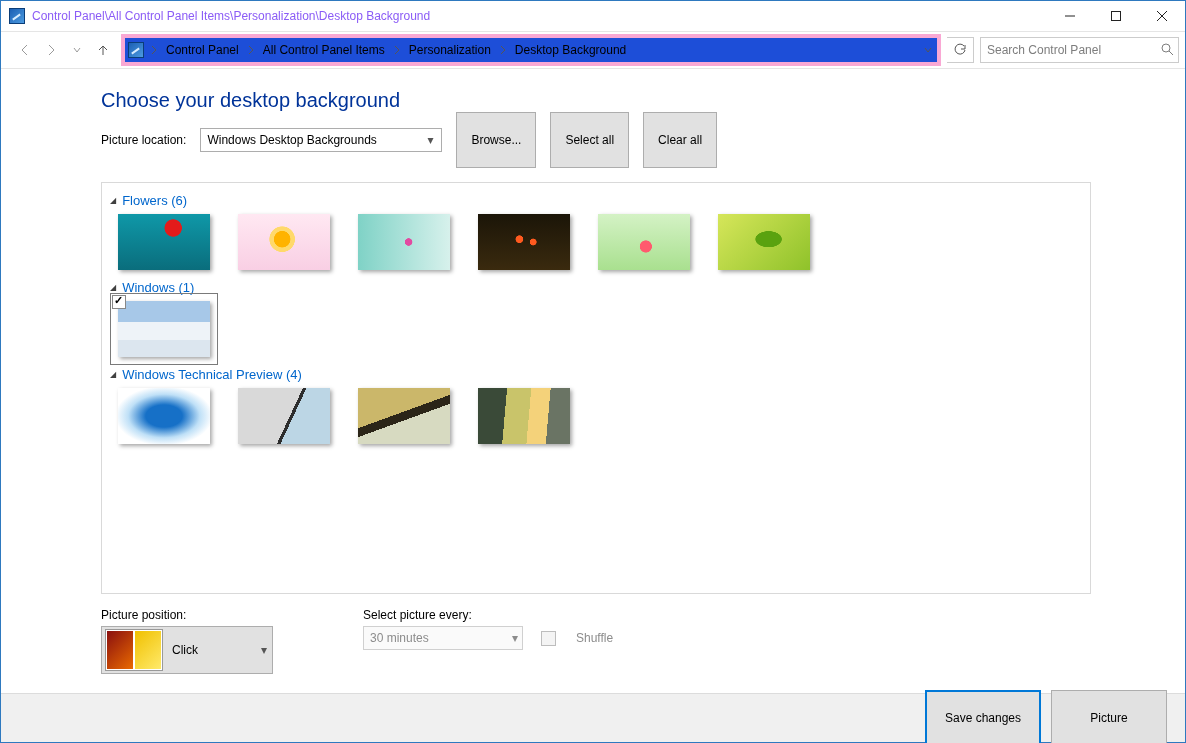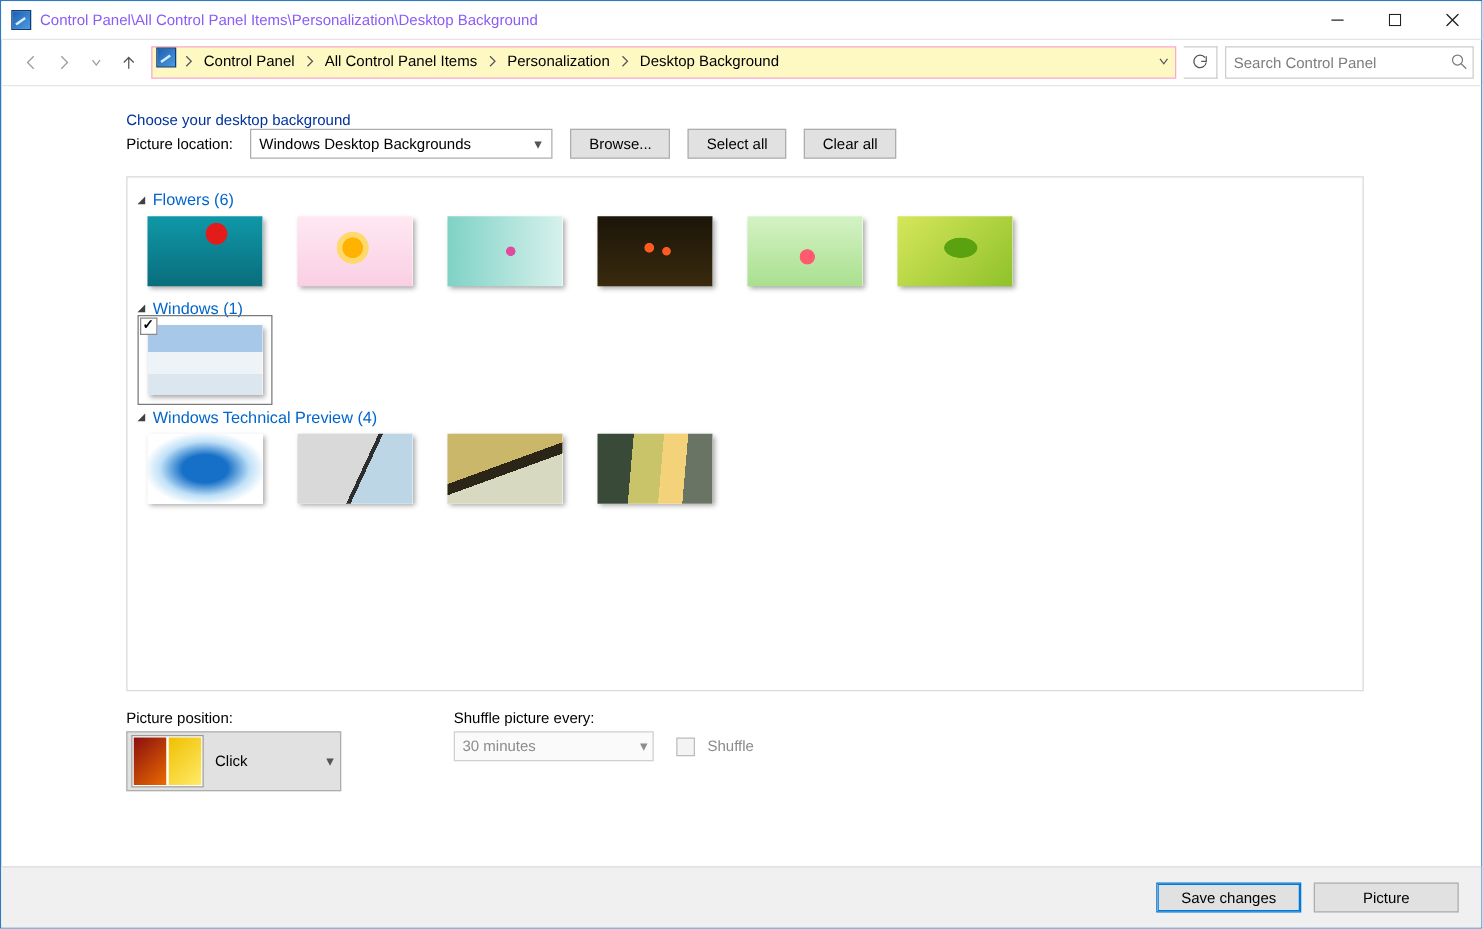--- a/index.html
+++ b/index.html
@@ -7,62 +7,62 @@
 .titlebar{height:30px;background:#fff;display:flex;align-items:center;border-bottom:1px solid #e5e5e5}
 .titlebar .appicon{width:16px;height:16px;margin:0 7px 0 8px;background:linear-gradient(135deg,#1b5fb4 0%,#4c9be0 100%);border:1px solid #0a3d78;box-sizing:border-box;position:relative}
 .titlebar .appicon:after{content:"";position:absolute;left:2px;top:7px;width:9px;height:2px;background:#d7ecff;transform:rotate(-35deg)}
 .titlebar .ttext{flex:1;color:#8b5cf6}
 .winbtn{width:46px;height:30px;display:flex;align-items:center;justify-content:center}
 .winbtn svg{stroke:#222;stroke-width:1;fill:none}
 .nav{height:36px;display:flex;align-items:center;padding:0 6px 0 12px;border-bottom:1px solid #e5e5e5}
 .navarrow{width:24px;height:24px;display:flex;align-items:center;justify-content:center;color:#9a9a9a;margin-right:2px}
 .navarrow.enabled{color:#555}
 .navarrow svg{stroke:currentColor;stroke-width:1;fill:none}
-.addr{flex:1;height:24px;border:1px solid #f9a8d4;display:flex;align-items:flex-start;margin:0 6px 0 4px;background:#fef9c3;max-width:820px}
+.addr{flex:1;height:24px;border:4px solid #f9a8d4;display:flex;align-items:center;margin:0 6px 0 4px;background:#1d4ed8;max-width:820px}
 .addr .crumbicon{width:16px;height:16px;margin:0 4px 0 3px;background:linear-gradient(135deg,#1b5fb4 0%,#4c9be0 100%);border:1px solid #0a3d78;box-sizing:border-box;position:relative;flex:0 0 auto}
 .addr .crumbicon:after{content:"";position:absolute;left:2px;top:7px;width:9px;height:2px;background:#d7ecff;transform:rotate(-35deg)}
 .crumb{padding:0 6px;height:22px;display:flex;align-items:center;color:#000}
 .csep{width:12px;height:22px;display:flex;align-items:center;justify-content:center;color:#555}
 .csep svg{stroke:#555;stroke-width:1;fill:none}
 .addrdrop{width:18px;height:22px;display:flex;align-items:center;justify-content:center;margin-left:auto}
 .refresh{width:26px;height:24px;border:1px solid #ccc;border-left:none;display:flex;align-items:center;justify-content:center}
 .searchbox{width:197px;height:24px;border:1px solid #ccc;margin-left:6px;display:flex;align-items:center;position:relative}
 .searchbox input{border:none;outline:none;width:100%;height:100%;padding:0 22px 0 6px;font:inherit;color:#000;background:transparent}
 .searchbox input::placeholder{color:#7d7d7d}
 .searchbox .sicon{position:absolute;right:4px;top:4px;color:#7d7d7d}
 .content{flex:1;overflow:auto;padding:20px 0 0 0}
 .inner{width:990px;margin:0 auto 0 100px}
-.h1{color:#003399;font-size:12px}
+.h1{color:#003399;font-size:20px}
 .sub{margin:8px 0 16px 0}
 .row1{display:flex;align-items:center;gap:14px;margin-bottom:14px}
 .lbl{white-space:nowrap}
 .select{height:22px;border:1px solid #adadad;background:#fff;display:flex;align-items:center;padding:0 4px 0 6px;min-width:230px;justify-content:space-between}
 .select .dd{width:14px;text-align:center;color:#555}
-.btn{height:22px;border:1px solid #adadad;background:#e1e1e1;padding:0 14px;display:flex;align-items:center;justify-content:center;cursor:default}
+.btn{height:22px;border:1px solid #adadad;background:#e1e1e1;padding:16px 14px;display:flex;align-items:center;justify-content:center;cursor:default}
 .gallery{border:1px solid #d9d9d9;padding:10px 4px 10px 4px;height:390px;overflow:auto}
 .group{margin-bottom:10px}
 .ghead{display:flex;align-items:center;gap:6px;padding-left:4px;margin-bottom:6px}
 .ghead .gtri{color:#404040;font-size:8px}
 .ghead .gname{color:#0066cc;font-size:13px}
 .thumbs{display:flex;flex-wrap:wrap;gap:28px;padding-left:12px}
 .thumb{width:92px;height:56px;box-shadow:2px 2px 4px rgba(0,0,0,0.35);background:#888;position:relative}
 .thumb.selected{outline:1px solid #7a7a7a;outline-offset:7px;background-clip:padding-box}
 .thumb.selected:before{content:"";position:absolute;left:-6px;top:-6px;width:12px;height:12px;background:#fff;border:1px solid #888}
 .thumb.selected:after{content:"✓";position:absolute;left:-4px;top:-7px;font-size:11px;color:#000;font-weight:bold}
 .bottomrow{display:flex;gap:90px;margin-top:14px}
 .posblock .poslbl{margin-bottom:4px}
 .posctrl{width:170px;height:46px;border:1px solid #adadad;background:#e1e1e1;display:flex;align-items:center}
 .posctrl .pimg{width:56px;height:40px;margin:0 3px;background:#fff;border:1px solid #999;display:flex}
 .posctrl .pimg .pa{flex:1;background:linear-gradient(135deg,#8a0f0f,#ea6a00);margin:1px}
 .posctrl .pimg .pb{flex:1;background:linear-gradient(135deg,#f0c000,#ffea6a);margin:1px}
 .posctrl .ptxt{flex:1;padding-left:6px}
 .posctrl .pdd{width:16px;text-align:center;color:#555}
 .chgblock .chglbl{margin-bottom:4px}
 .chgsel{width:148px;height:22px;border:1px solid #d0d0d0;background:#fafafa;display:flex;align-items:center;justify-content:space-between;padding:0 4px 0 6px;color:#8c8c8c}
-.shuffle{display:flex;align-items:center;gap:10px;color:#8c8c8c}
+.shuffle{display:flex;align-items:center;gap:20px;color:#8c8c8c}
 .shuffle .cb{width:13px;height:13px;border:1px solid #bdbdbd;background:#f4f4f4}
 .footer{height:48px;border-top:1px solid #dcdcdc;background:#f0f0f0;display:flex;align-items:center;justify-content:flex-end;gap:10px;padding-right:18px}
 .footer .btn{background:#e1e1e1;min-width:86px;justify-content:center}
 .footer .btn.primary{border:1px solid #0078d7;box-shadow:0 0 0 1px #0078d7 inset}
 
 
 .t-f1{background:radial-gradient(circle at 60% 25%,#e31b1b 0 12%,transparent 13%),linear-gradient(180deg,#0f98a8,#0a6d7c)}
 .t-f2{background:radial-gradient(circle at 48% 45%,#ffb300 0 14%,#ffd96b 15% 22%,transparent 23%),linear-gradient(180deg,#ffe8f2,#f9cfe4)}
 .t-f3{background:radial-gradient(circle at 55% 50%,#e24aa1 0 6%,transparent 7%),linear-gradient(90deg,#7fd2c6,#d7f1ec)}
 .t-f4{background:radial-gradient(circle at 45% 45%,#ff5a1f 0 6%,transparent 7%),radial-gradient(circle at 60% 50%,#ff5a1f 0 5%,transparent 6%),linear-gradient(180deg,#1b1508,#3a2a0e)}
@@ -228,21 +228,21 @@
           <div class="posctrl">
             <div class="pimg">
                 <div class="pa"></div>
                 <div class="pb"></div>
               </div>
             <div class="ptxt">Click</div>
             <div class="pdd">▾</div>
           </div>
         </div>
         <div class="chgblock">
-          <div class="chglbl">Shuffle picture every:</div>
+          <div class="chglbl">Select picture every:</div>
           <div style="display:flex;align-items:center;gap:18px">
             <div class="chgsel">
               <span>30 minutes</span>
               <span>▾</span>
             </div>
             <div class="shuffle">
               <div class="cb"></div>
               <span>Shuffle</span>
             </div>
           </div>

